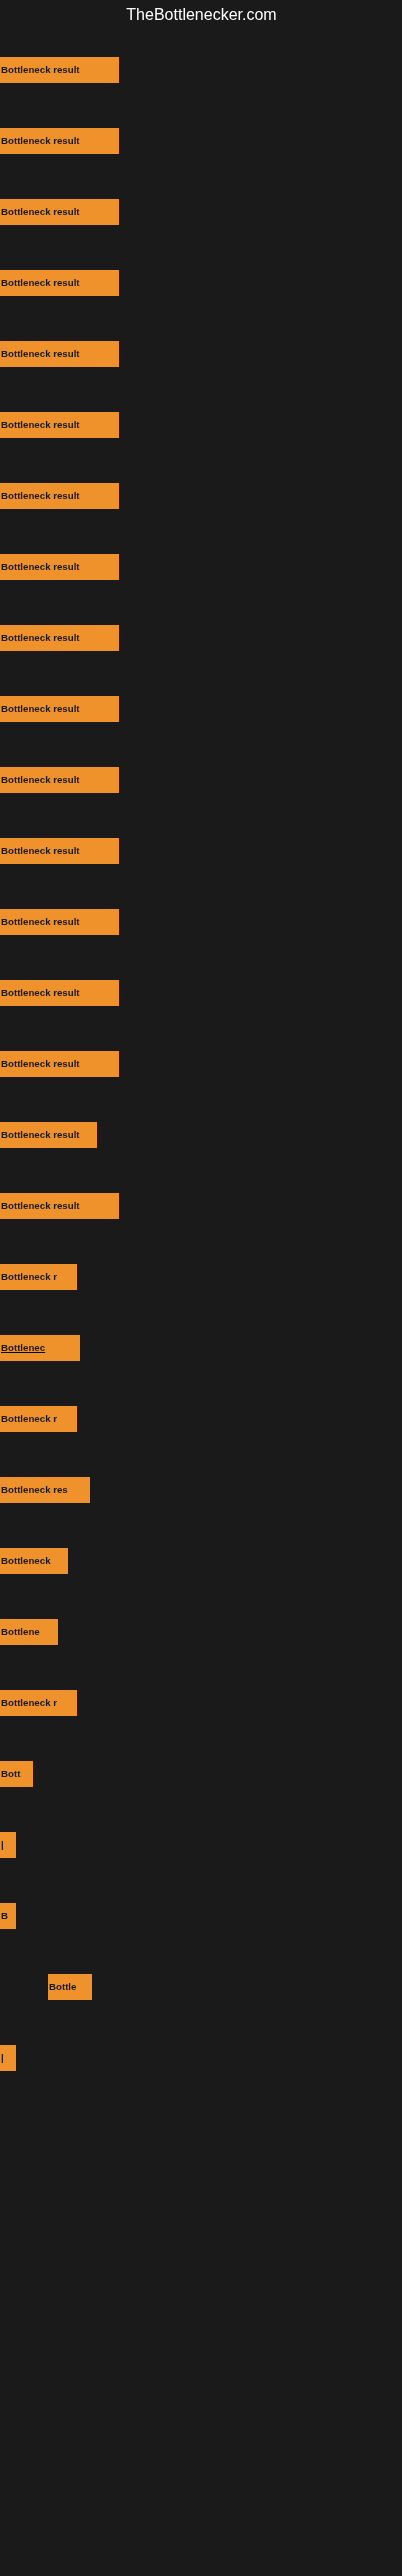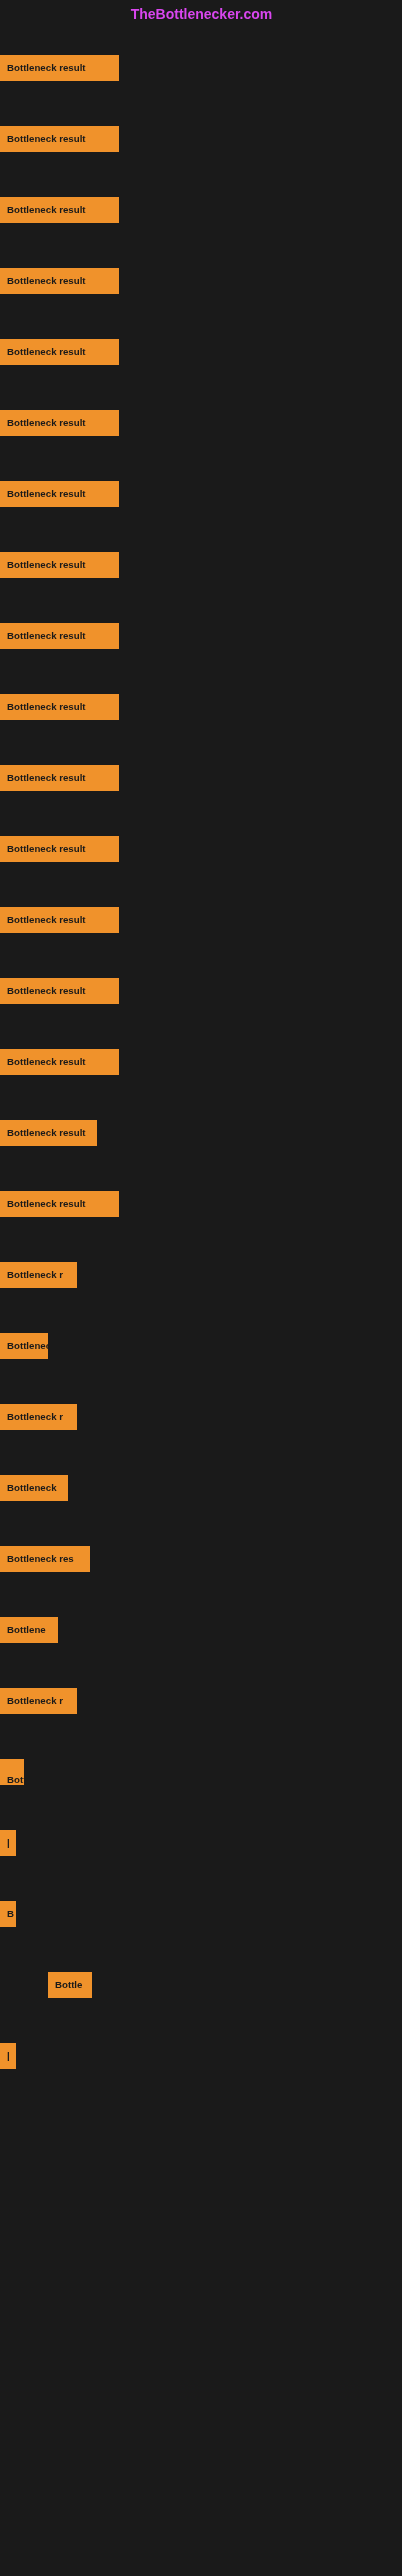--- a/index.html
+++ b/index.html
@@ -12,42 +12,42 @@
       background-color: #1a1a1a;
       font-family: Arial, sans-serif;
       min-height: 2576px;
     }
     .header {
       text-align: center;
       padding: 6.4px 0 9.7px 0;
       background-color: #1a1a1a;
     }
     .header-title {
-      color: #d946ef;
-      font-size: 14px;
-      font-weight: bold;
+      color: #ffffff;
+      font-size: 16px;
+      font-weight: normal;
     }
     .chart-area {
       position: relative;
       width: 403px;
       padding-left: 0;
     }
     .bar-row {
       display: flex;
       align-items: center;
       margin-bottom: 0px;
       height: 71px;
       position: relative;
     }
     .bar {
       height: 26px;
       background-color: #f0922b;
       display: flex;
       align-items: center;
-      padding-left: 7px;
+      padding-left: 1px;
       min-width: 16px;
       position: absolute;
       left: 0;
       top: 50%;
       transform: translateY(-50%);
       white-space: nowrap;
       overflow: hidden;
     }
     .bar-label {
       color: #1a1a1a;
@@ -147,51 +147,51 @@
       <div class="bar" style="width: 119px;">
         <span class="bar-label">Bottleneck result</span>
       </div>
     </div>
     <div class="bar-row" style="height: 71px;">
       <div class="bar" style="width: 77px;">
         <span class="bar-label">Bottleneck r</span>
       </div>
     </div>
     <div class="bar-row" style="height: 71px;">
-      <div class="bar" style="width: 48px;">
+      <div class="bar" style="width: 80px; text-decoration: underline;">
         <span class="bar-label">Bottlenec</span>
       </div>
     </div>
     <div class="bar-row" style="height: 71px;">
       <div class="bar" style="width: 77px;">
         <span class="bar-label">Bottleneck r</span>
       </div>
     </div>
     <div class="bar-row" style="height: 71px;">
+      <div class="bar" style="width: 90px;">
+        <span class="bar-label">Bottleneck res</span>
+      </div>
+    </div>
+    <div class="bar-row" style="height: 71px;">
       <div class="bar" style="width: 68px;">
         <span class="bar-label">Bottleneck</span>
       </div>
     </div>
     <div class="bar-row" style="height: 71px;">
-      <div class="bar" style="width: 90px;">
-        <span class="bar-label">Bottleneck res</span>
-      </div>
-    </div>
-    <div class="bar-row" style="height: 71px;">
       <div class="bar" style="width: 58px;">
         <span class="bar-label">Bottlene</span>
       </div>
     </div>
     <div class="bar-row" style="height: 71px;">
       <div class="bar" style="width: 77px;">
         <span class="bar-label">Bottleneck r</span>
       </div>
     </div>
     <div class="bar-row" style="height: 71px;">
-      <div class="bar" style="width: 24px; align-items: flex-end;">
+      <div class="bar" style="width: 33px;">
         <span class="bar-label">Bott</span>
       </div>
     </div>
     <div class="bar-row" style="height: 71px;">
       <div class="bar" style="width: 6.4px;">
         <span class="bar-label">|</span>
       </div>
     </div>
     <div class="bar-row" style="height: 71px;">
       <div class="bar" style="width: 14.5px;">

